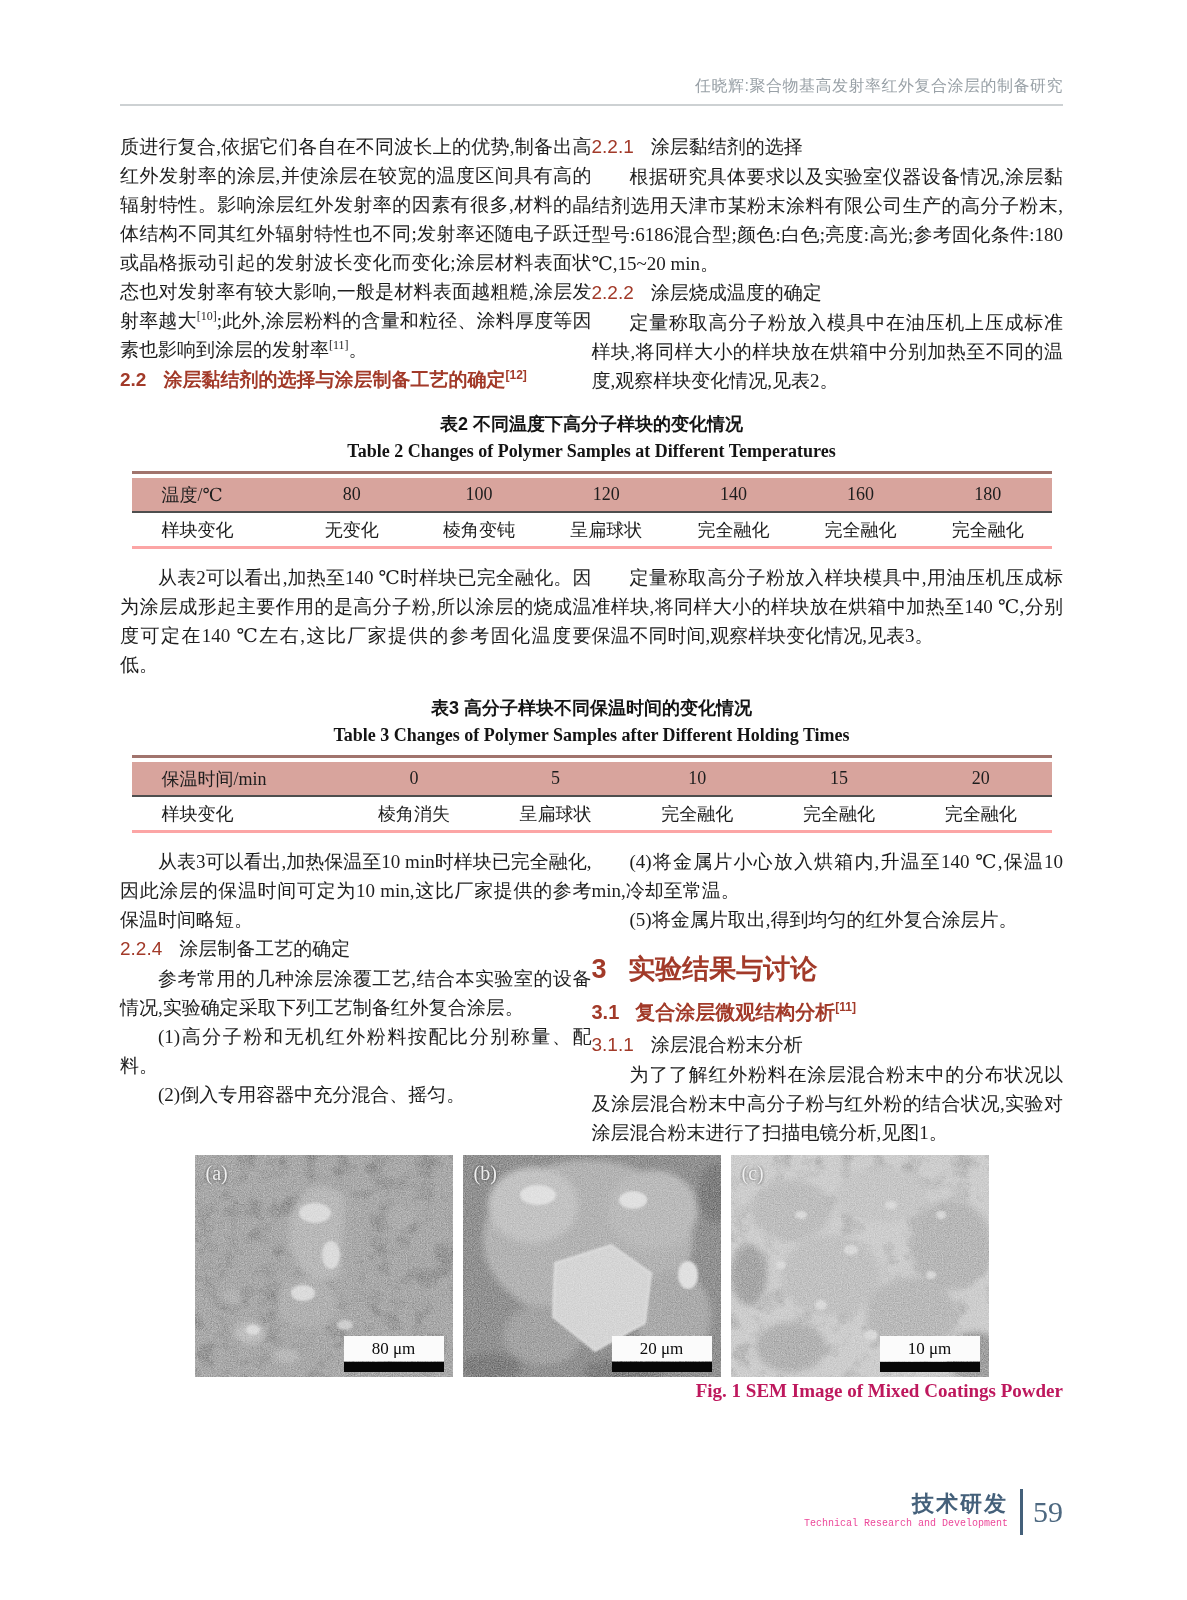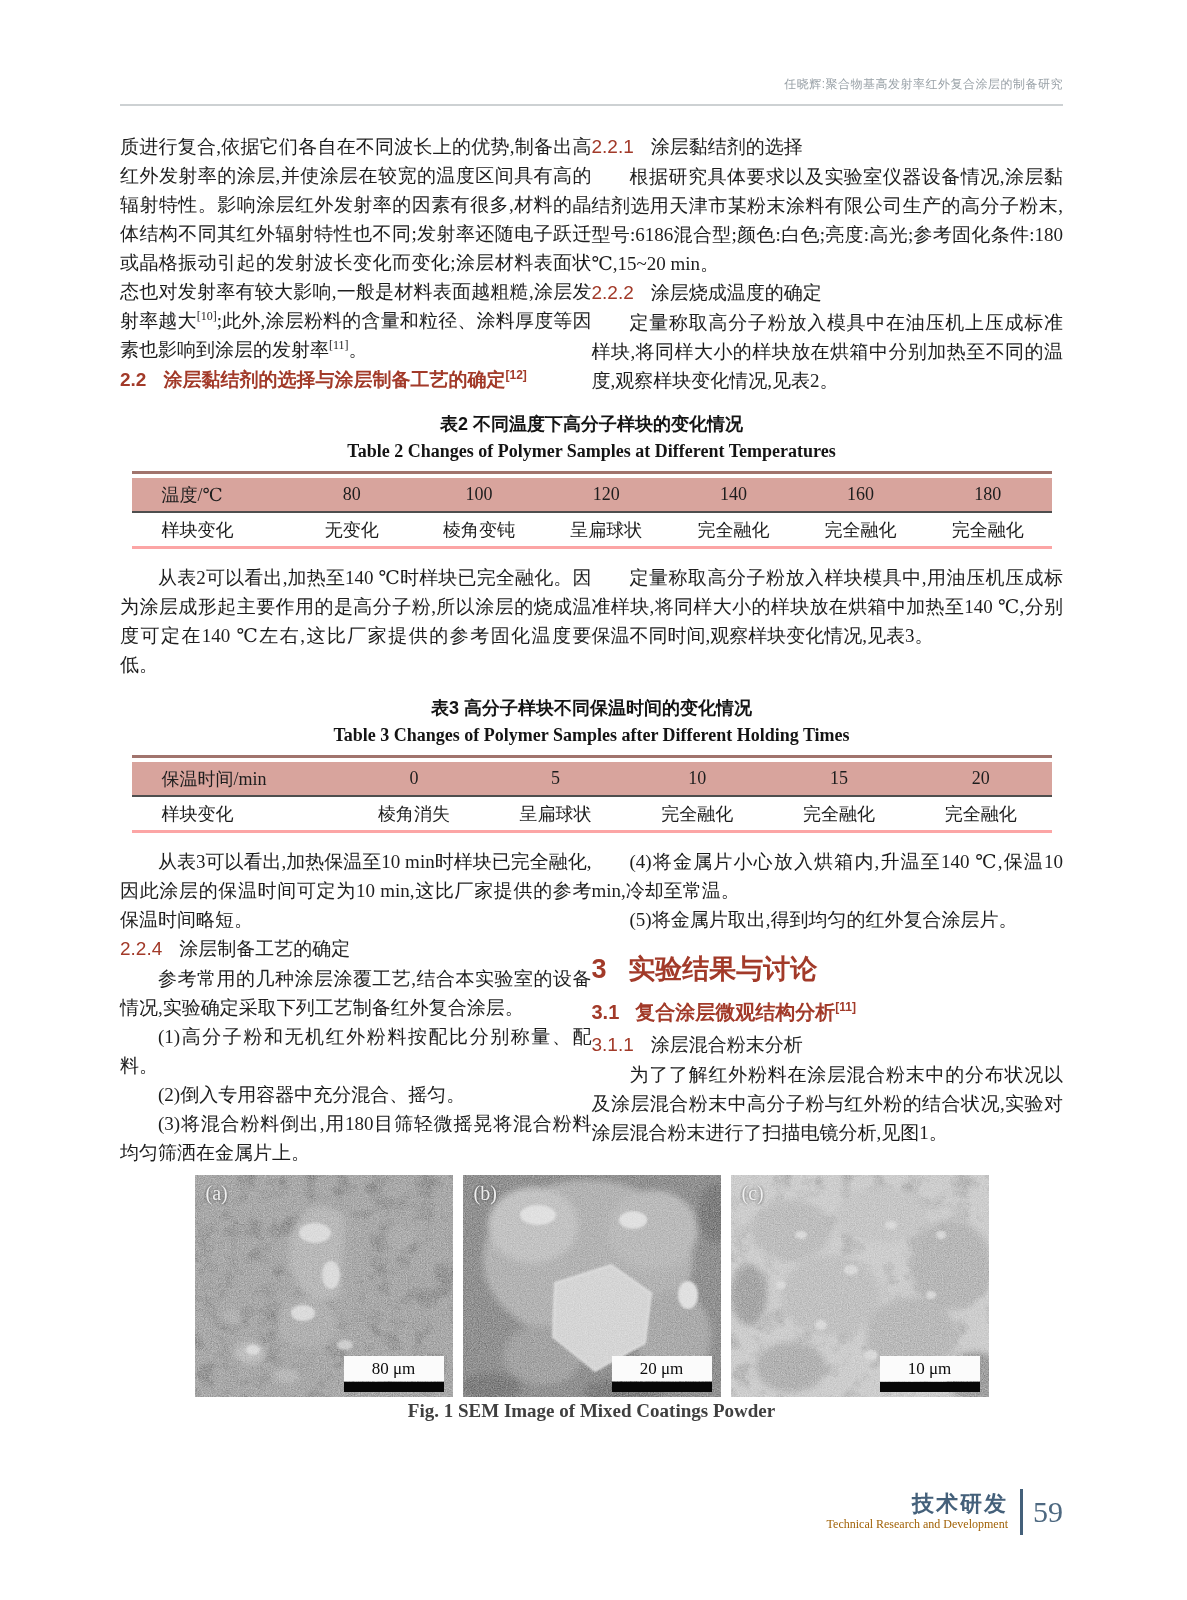--- a/index.html
+++ b/index.html
@@ -2,21 +2,21 @@
 <html><head>
 <meta charset="utf-8">
 <style>
   html,body{margin:0;padding:0;background:#ffffff;}
   .page{position:relative;width:1187px;height:1600px;background:#ffffff;overflow:hidden;
         font-family:"Liberation Serif","DejaVu Serif",serif;color:#1d1d1d;}
 
   
   .runhead{position:absolute;top:76px;left:120px;width:943px;text-align:right;
            font-family:"Liberation Sans","DejaVu Sans",sans-serif;
-           font-size:12px;color:#99a1a7;letter-spacing:.5px;}
+           font-size:16px;color:#99a1a7;letter-spacing:.5px;}
   .runrule{position:absolute;top:104px;left:120px;width:943px;height:2px;background:#cdd1d3;}
 
   
   .content{position:absolute;top:132px;left:120px;width:943px;}
   .cols{display:flex;}
   .col{flex:1;min-width:0;}
 
   p.body{margin:0;font-size:19px;line-height:29px;text-align:justify;}
   p.indent{text-indent:2em;}
   sup.ref{font-size:12px;line-height:0;vertical-align:super;}
@@ -55,31 +55,31 @@
   .sem{position:relative;width:258px;height:222px;background:#666;overflow:hidden;flex:0 0 auto;}
   .sem svg{position:absolute;inset:0;display:block;}
   .sem-label{position:absolute;top:7px;left:11px;color:#efefef;font-size:20px;
              font-family:"Liberation Serif","DejaVu Serif",serif;text-shadow:0 0 3px rgba(0,0,0,.6);}
   .sem-scale{position:absolute;right:9px;bottom:16px;width:100px;box-sizing:border-box;
              background:#fbfbfb;color:#0c0c0c;font-size:17px;line-height:25px;text-align:center;
              font-family:"Liberation Serif","DejaVu Serif",serif;}
   .sem-bar{position:absolute;right:9px;bottom:5px;width:100px;height:10px;background:#070707;}
   .fcap-cn{margin-top:11px;text-align:center;font-family:"Liberation Sans","DejaVu Sans",sans-serif;
            font-weight:bold;font-size:19px;line-height:28px;color:#141414;}
-  .fcap-en{text-align:center;font-family:"Liberation Serif","DejaVu Serif",serif;
-           font-weight:bold;font-size:19px;line-height:28px;color:#404040;}
+  .fcap-en{text-align:right;font-family:"Liberation Serif","DejaVu Serif",serif;
+           font-weight:bold;font-size:19px;line-height:28px;color:#be185d;}
 
   
   .footer{position:absolute;top:1489px;left:120px;width:943px;
           display:flex;justify-content:flex-end;align-items:center;}
   .f-text{text-align:right;}
   .f-cn{font-family:"Liberation Sans","DejaVu Sans",sans-serif;font-weight:bold;
         font-size:22px;line-height:24px;color:#44607a;letter-spacing:2px;}
-  .f-en{font-family:Liberation Serif, serif;font-size:12px;
-        line-height:16px;color:#a16207;}
+  .f-en{font-family:Liberation Mono, monospace;font-size:10px;
+        line-height:16px;color:#ec4899;}
   .f-div{width:3px;height:46px;background:#44607a;margin:0 10px 0 12px;}
   .f-num{font-family:"Liberation Serif","DejaVu Serif",serif;font-size:30px;color:#4d6880;}
 </style>
 </head>
 <body>
 
 <svg width="0" height="0" style="position:absolute" aria-hidden="true">
   <defs>
     <filter id="grain" x="-5%" y="-5%" width="110%" height="110%">
       <feTurbulence type="fractalNoise" baseFrequency="0.85" numOctaves="2" seed="11" stitchTiles="stitch"></feTurbulence>
@@ -181,21 +181,20 @@
       </table>
     </div>
 
     <div class="cols">
       <div class="col">
         <p class="body indent">从表3可以看出,加热保温至10 min时样块已完全融化,因此涂层的保温时间可定为10 min,这比厂家提供的参考保温时间略短。</p>
         <h5 class="h5"><span class="num">2.2.4</span><span>涂层制备工艺的确定</span></h5>
         <p class="body indent">参考常用的几种涂层涂覆工艺,结合本实验室的设备情况,实验确定采取下列工艺制备红外复合涂层。</p>
         <p class="body indent">(1)高分子粉和无机红外粉料按配比分别称量、配料。</p>
         <p class="body indent">(2)倒入专用容器中充分混合、摇匀。</p>
-        <p class="body indent">(3)将混合粉料倒出,用180目筛轻微摇晃将混合粉料均匀筛洒在金属片上。</p>
       </div>
       <div class="col">
         <p class="body indent">(4)将金属片小心放入烘箱内,升温至140 ℃,保温10 min,冷却至常温。</p>
         <p class="body indent">(5)将金属片取出,得到均匀的红外复合涂层片。</p>
         <h2 class="h2sec"><span class="num">3</span><span>实验结果与讨论</span></h2>
         <h3 class="h3sec"><span class="num">3.1</span><span>复合涂层微观结构分析</span><sup class="ref">[11]</sup></h3>
         <h5 class="h5"><span class="num">3.1.1</span><span>涂层混合粉末分析</span></h5>
         <p class="body indent">为了了解红外粉料在涂层混合粉末中的分布状况以及涂层混合粉末中高分子粉与红外粉的结合状况,实验对涂层混合粉末进行了扫描电镜分析,见图1。</p>
       </div>
     </div>

